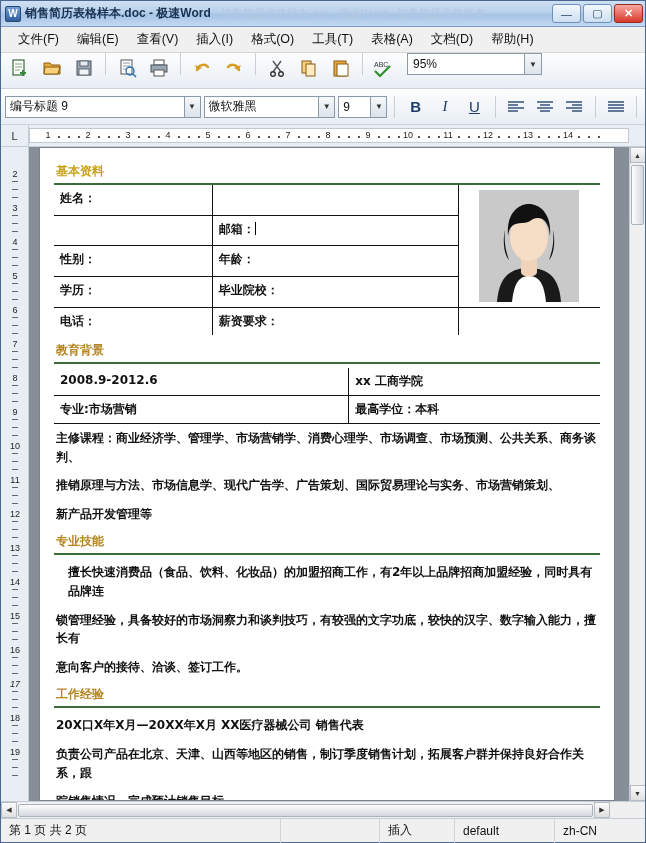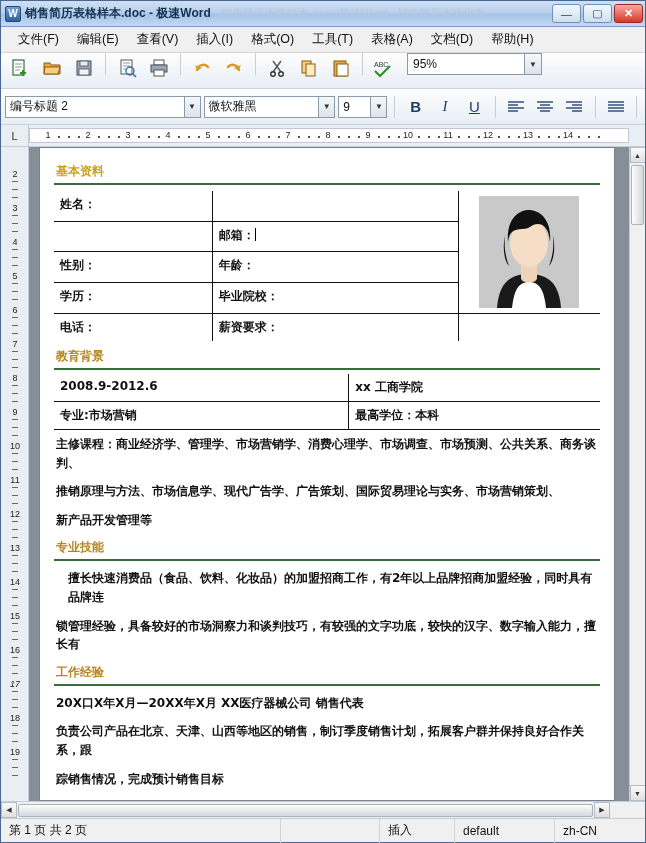--- a/index.html
+++ b/index.html
@@ -344,21 +344,21 @@
         </svg>
     </div>
     <div class="zoom-box">
       <span>95%</span>
       <span class="arrow">▼</span>
     </div>
   </div>
 
   <div class="toolbar2">
     <div class="combo style-combo">
-      <span>编号标题 2</span>
+      <span>编号标题 9</span>
       <span class="arrow">▼</span>
     </div>
     <div class="combo font-combo">
       <span>微软雅黑</span>
       <span class="arrow">▼</span>
     </div>
     <div class="combo size-combo">
       <span>9</span>
       <span class="arrow">▼</span>
     </div>
@@ -531,21 +531,21 @@
         <div class="vdash" style="top: 620px;"></div>
         <div class="vdash" style="top: 628px;"></div>
       </div>
 
     <div class="page-scroll">
       <div class="page">
         <div class="doc">
 
           <div class="sec-head">基本资料</div>
 
-          <table class="tbl" style="margin-top:6px;">
+          <table class="tbl" style="">
             <tbody>
                 <tr>
               <td style="width:29%; border-top:none; border-left:none;">姓名：</td>
               <td style="width:45%; border-top:none;"></td>
               <td rowspan="4" style="border-top:none; border-right:none; text-align:center; vertical-align:middle;">
                 <div style="display:flex;align-items:center;justify-content:center;">
                   <svg class="photo" viewBox="0 0 100 112">
                     <rect x="0" y="0" width="100" height="112" fill="#c9c9c9"></rect>
                     <path d="M18 112c2-26 14-34 32-34s30 8 32 34z" fill="#1a1a1a"></path>
                     <path d="M33 112c2-20 8-26 17-26s15 6 17 26z" fill="#ffffff"></path>
@@ -594,20 +594,21 @@
             </table>
           <div class="hr-thin"></div>
 
           <div class="row-line">主修课程：商业经济学、管理学、市场营销学、消费心理学、市场调查、市场预测、公共关系、商务谈判、</div>
           <div class="row-line">推销原理与方法、市场信息学、现代广告学、广告策划、国际贸易理论与实务、市场营销策划、</div>
           <div class="row-line">新产品开发管理等</div>
 
           <div class="sec-head brown" style="margin-top:2px;">专业技能</div>
           <div class="row-line" style="margin-top:3px;margin-left:12px;">擅长快速消费品（食品、饮料、化妆品）的加盟招商工作，有2年以上品牌招商加盟经验，同时具有品牌连</div>
           <div class="row-line">锁管理经验，具备较好的市场洞察力和谈判技巧，有较强的文字功底，较快的汉字、数字输入能力，擅长有</div>
+          <div class="row-line">意向客户的接待、洽谈、签订工作。</div>
 
           <div class="sec-head brown" style="margin-top:2px;">工作经验</div>
 
           <div class="row-line" style="margin-top:3px;">20X口X年X月—20XX年X月        XX医疗器械公司        销售代表</div>
           <div class="row-line">负责公司产品在北京、天津、山西等地区的销售，制订季度销售计划，拓展客户群并保持良好合作关系，跟</div>
           <div class="row-line">踪销售情况，完成预计销售目标</div>
 
         </div>
       </div>
     </div>

